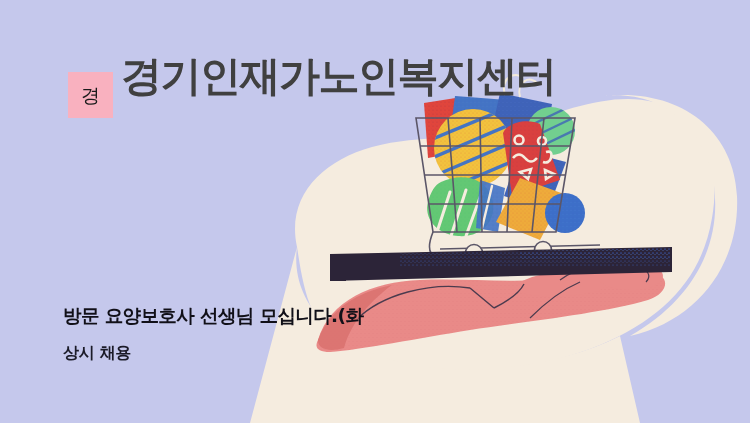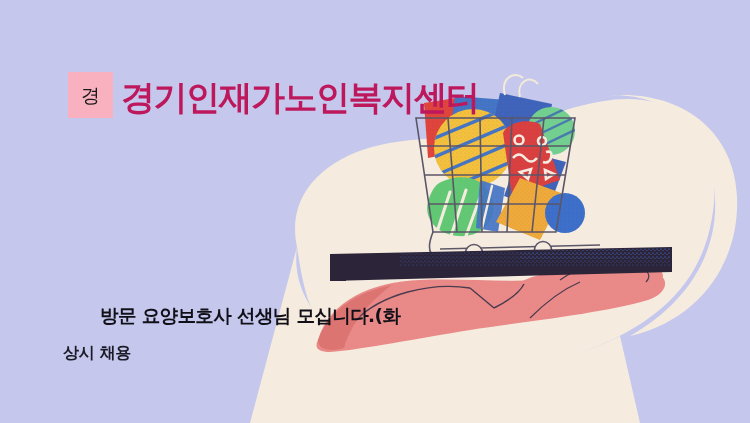--- a/index.html
+++ b/index.html
@@ -17,32 +17,31 @@
   #badge{
     position:absolute;left:68px;top:72px;width:45px;height:46px;
     background:#f9b1bf;display:flex;align-items:center;justify-content:center;
   }
   #badge span{
     font-size:19px;font-weight:400;color:#1b1b1b;line-height:1;
     font-family:"DejaVu Sans","Liberation Sans",sans-serif;
   }
   
   #title{
-    position:absolute;left:121px;top:78px;
-    font-size:34px;font-weight:700;letter-spacing:-1.5px;
-    color:#be185d;line-height:1.15;white-space:nowrap;
+    position:absolute;left:121px;top:53px;
+    font-size:41px;font-weight:700;letter-spacing:-1.5px;
+    color:#404040;line-height:1.15;white-space:nowrap;
     font-family:"DejaVu Sans","Liberation Sans",sans-serif;
   }
   
   #headline{
     position:absolute;left:63px;top:303px;
     font-size:18.5px;font-weight:700;letter-spacing:-0.6px;
     color:#111018;white-space:nowrap;
     font-family:"DejaVu Sans","Liberation Sans",sans-serif;
-    margin-left:37px;
   }
   #subline{
     position:absolute;left:63px;top:343px;
     font-size:16px;font-weight:700;letter-spacing:-0.3px;
     color:#1b1b28;white-space:nowrap;
     font-family:"DejaVu Sans","Liberation Sans",sans-serif;
   }
 </style>
 </head>
 <body>

